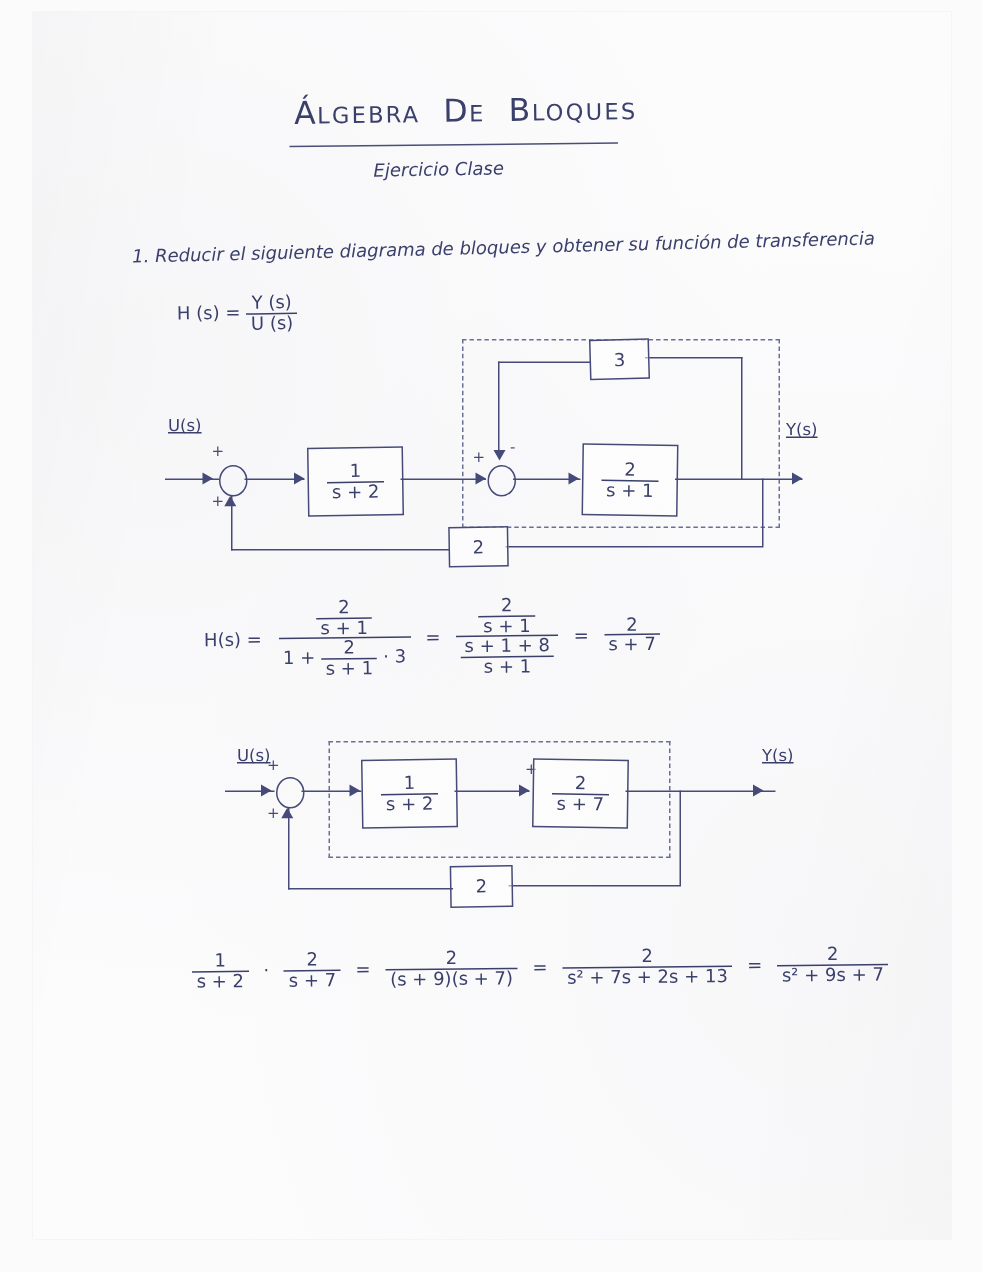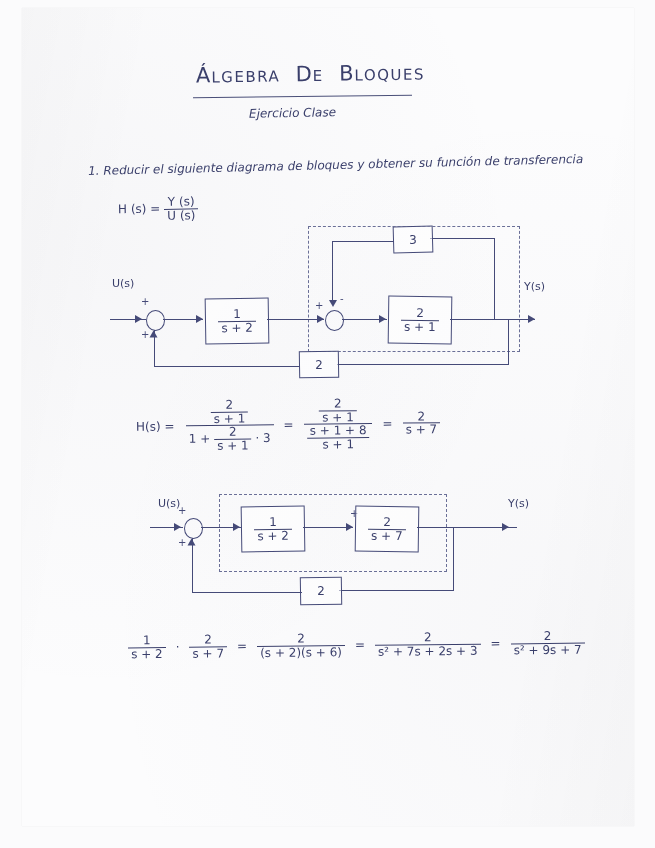--- a/index.html
+++ b/index.html
@@ -143,20 +143,21 @@
 
   .dashbox {
     position: absolute;
     border: 1.4px dashed #6a6f97;
   }
 
   .siglabel {
     position: absolute;
     font-size: 11px;
     color: #3a3f6b;
+    text-decoration: underline;
   }
 
   
   .eqline {
     position: absolute;
     font-size: 12px;
     color: #3a3f6b;
     display: flex;
     align-items: center;
     gap: 9px;
@@ -351,28 +352,28 @@
 
     <span class="frac">
       <span class="num">2</span>
       <span class="den">s + 7</span>
     </span>
 
     <span class="op">=</span>
 
     <span class="frac">
       <span class="num">2</span>
-      <span class="den">(s + 2)(s + 6)</span>
-    </span>
-
-    <span class="op">=</span>
-
-    <span class="frac">
-      <span class="num">2</span>
-      <span class="den">s² + 7s + 2s + 3</span>
+      <span class="den">(s + 9)(s + 7)</span>
+    </span>
+
+    <span class="op">=</span>
+
+    <span class="frac">
+      <span class="num">2</span>
+      <span class="den">s² + 7s + 2s + 13</span>
     </span>
 
     <span class="op">=</span>
 
     <span class="frac">
       <span class="num">2</span>
       <span class="den">s² + 9s + 7</span>
     </span>
   </div>
 </div>

